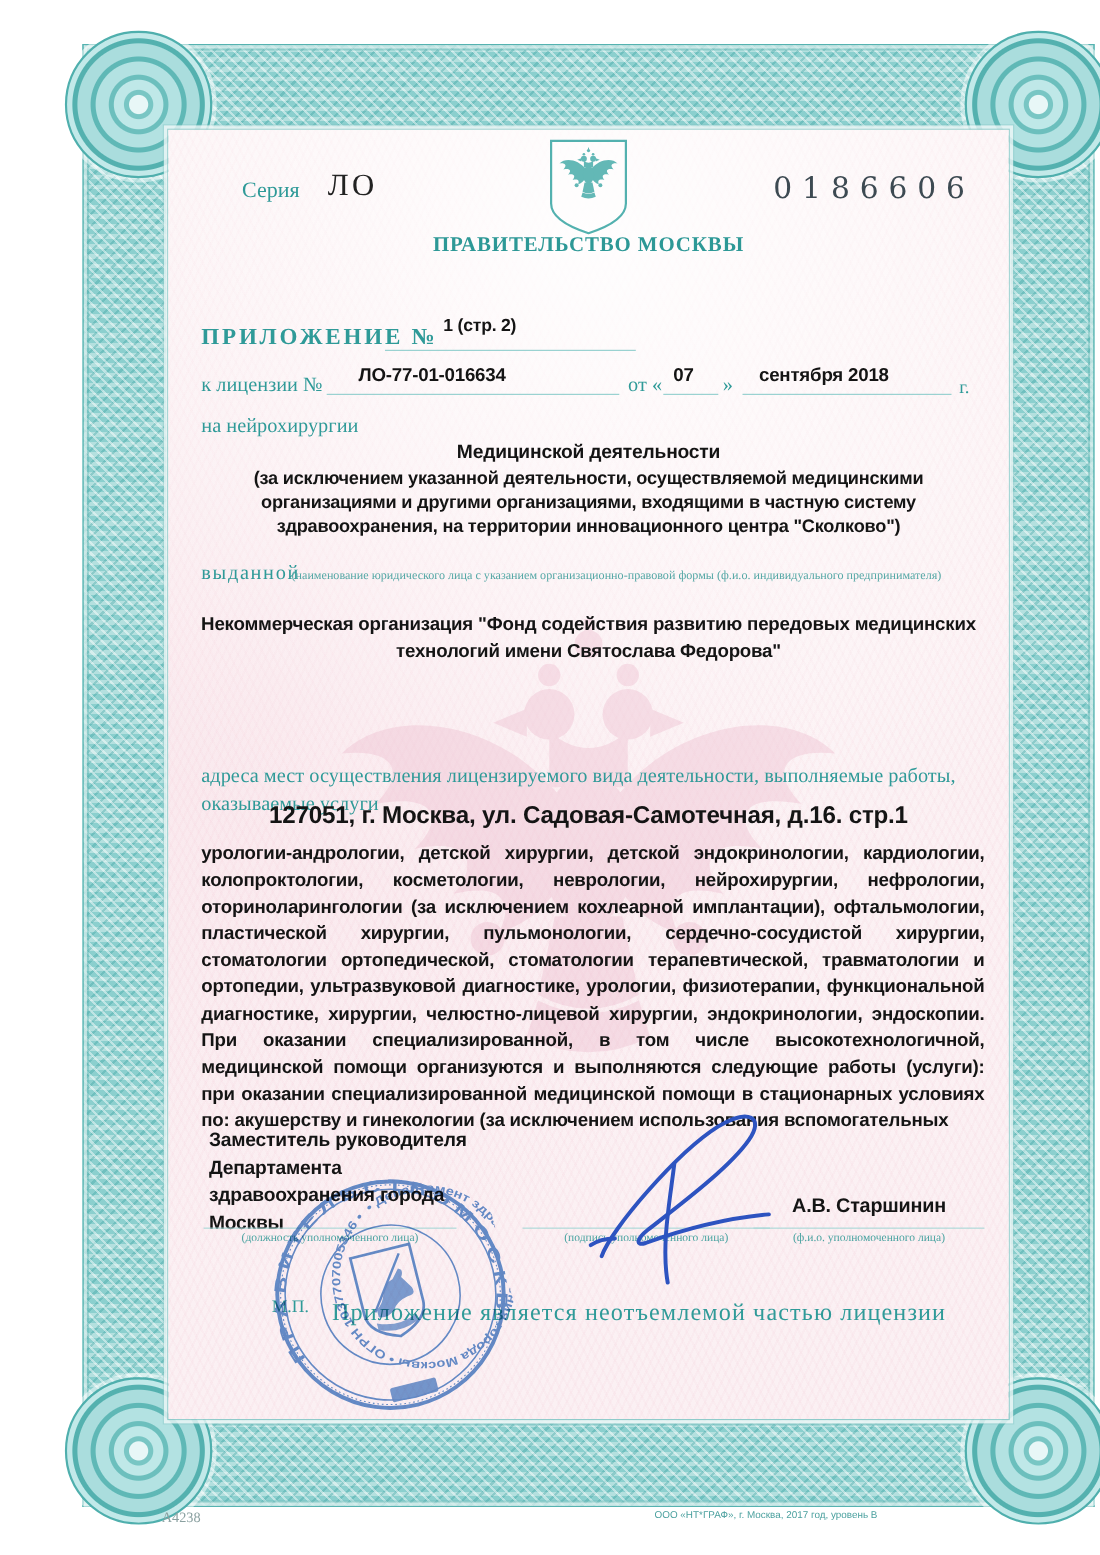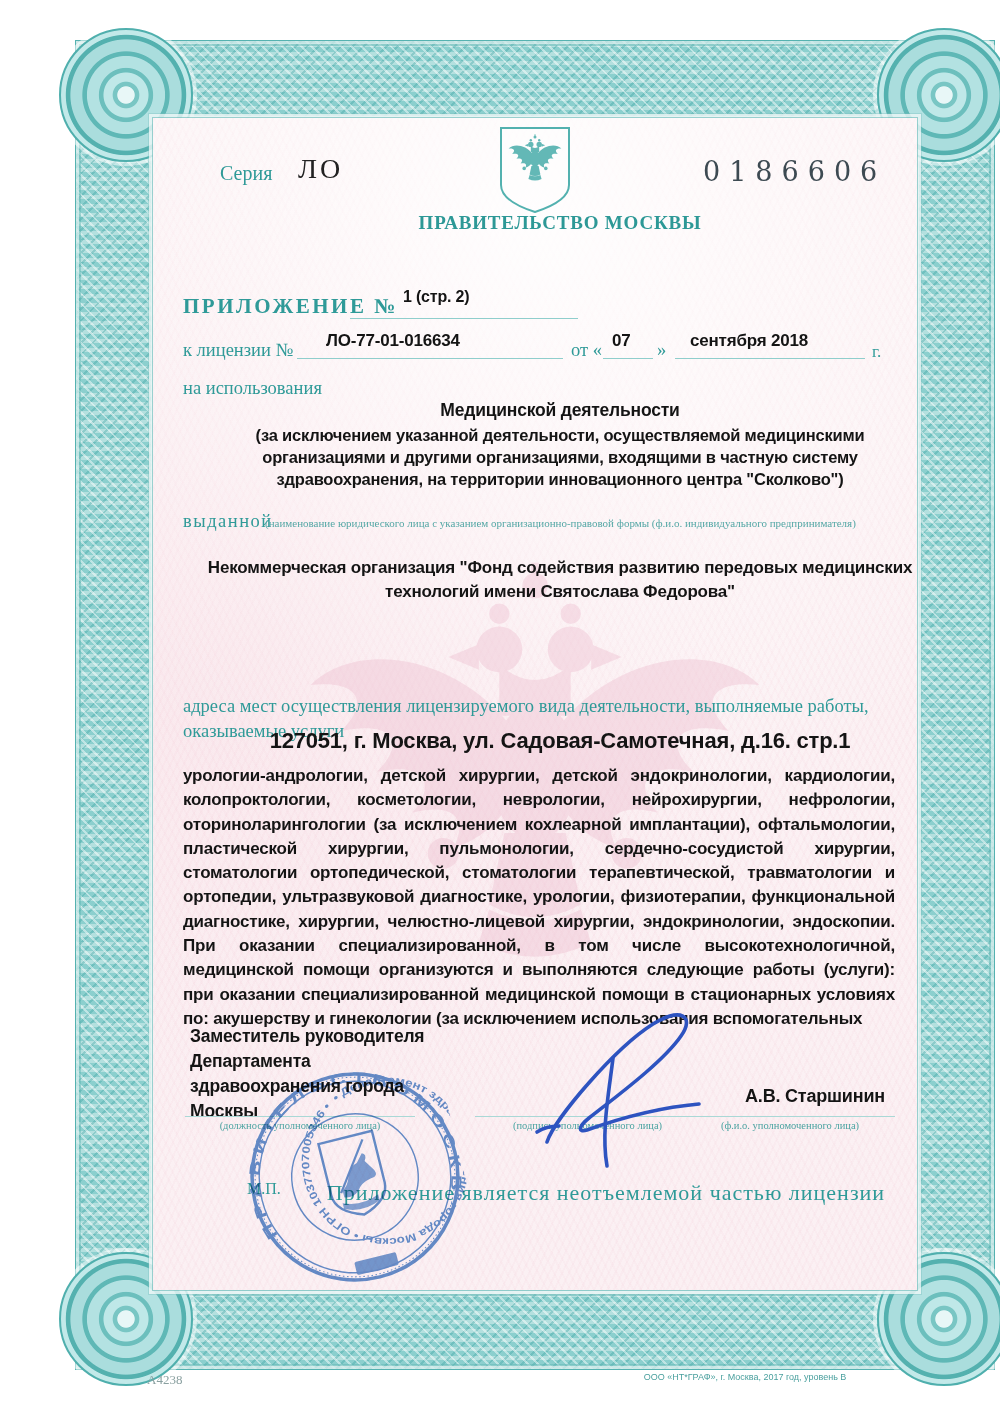--- a/index.html
+++ b/index.html
@@ -41,21 +41,21 @@
       radial-gradient(circle at 50% 8%, rgba(255,255,255,.9), transparent 55%),
       radial-gradient(circle at 12% 45%, rgba(243,198,212,.22), transparent 55%),
       repeating-linear-gradient(115deg, rgba(240,192,206,.10) 0 2px, transparent 2px 6px),
       repeating-linear-gradient(63deg, rgba(240,192,206,.09) 0 2px, transparent 2px 7px),
       linear-gradient(#fcf2f4,#fbf0f3);
     box-shadow:0 0 0 1px rgba(90,178,176,.55), 0 0 0 4px rgba(255,255,255,.7), 0 0 0 5px rgba(120,190,188,.35);
   }
   .serifteal{font-family:"Liberation Serif", serif;color:#2f9a98;}
   .boldsans{font-family:"Liberation Sans", sans-serif;font-weight:bold;color:#141414;letter-spacing:-0.2px;}
   .abs{position:absolute;}
-  .center{text-align:center;padding-left:25px;}
+  .center{text-align:center;}
   .rule{position:absolute;border-bottom:1px solid #8fcecc;height:0;}
   .cap{font-family:"Liberation Serif", serif;color:#4aa3a1;font-size:10.5px;text-align:center;border-top:1px solid #a9d8d6;padding-top:3px;}
   .prewrap{white-space:pre-line;}
   .stamp-wrap{mix-blend-mode:multiply;}
 </style>
 </head>
 <body>
 
 <div class="page">
 
@@ -114,21 +114,21 @@
   <div class="abs boldsans" style="left:291px;top:331px;font-size:17px;z-index:2">ЛО-77-01-016634</div>
   <div class="rule" style="left:262px;top:358px;width:266px;z-index:2"></div>
   <div class="abs serifteal" style="left:536px;top:340px;font-size:18.5px;z-index:2">от «</div>
   <div class="abs boldsans" style="left:577px;top:331px;font-size:17px;z-index:2">07</div>
   <div class="rule" style="left:568px;top:358px;width:50px;z-index:2"></div>
   <div class="abs serifteal" style="left:622px;top:340px;font-size:18.5px;z-index:2">»</div>
   <div class="abs boldsans" style="left:655px;top:331px;font-size:17px;z-index:2">сентября 2018</div>
   <div class="rule" style="left:640px;top:358px;width:190px;z-index:2"></div>
   <div class="abs serifteal" style="left:837px;top:342px;font-size:17px;z-index:2">г.</div>
 
-  <div class="abs serifteal" style="left:148px;top:378px;font-size:18.5px;z-index:2">на использования</div>
+  <div class="abs serifteal" style="left:148px;top:378px;font-size:18.5px;z-index:2">на нейрохирургии</div>
   <div class="abs boldsans center" style="left:135px;top:400px;width:730px;font-size:17.5px;z-index:2">Медицинской деятельности</div>
   <div class="abs boldsans center" style="left:132px;top:424px;width:736px;font-size:16.5px;line-height:22px;z-index:2">(за исключением указанной деятельности, осуществляемой медицинскими организациями и другими организациями, входящими в частную систему здравоохранения, на территории инновационного центра "Сколково")</div>
 
   <div class="abs serifteal" style="left:148px;top:511px;font-size:18.5px;letter-spacing:1.5px;z-index:2">выданной</div>
   <div class="abs serifteal" style="left:230px;top:517px;width:632px;font-size:11px;color:#54a7a5;z-index:2">(наименование юридического лица с указанием организационно-правовой формы  (ф.и.о. индивидуального предпринимателя)</div>
   <div class="abs boldsans center" style="left:140px;top:556px;width:720px;font-size:17px;line-height:24px;z-index:2">Некоммерческая организация "Фонд содействия развитию передовых медицинских технологий имени Святослава Федорова"</div>
 
   <div class="abs serifteal prewrap" style="left:148px;top:694px;width:716px;font-size:18.5px;line-height:25px;z-index:2">адреса мест осуществления лицензируемого вида деятельности, выполняемые работы,
 оказываемые услуги</div>
   <div class="abs boldsans center" style="left:140px;top:728px;width:720px;font-size:22px;z-index:2">127051, г. Москва, ул. Садовая-Самотечная, д.16. стр.1</div>
@@ -181,15 +181,15 @@
         <line x1="16" y1="-34" x2="-17" y2="12" stroke="#4a80c8" stroke-width="2.2"></line>
         <path d="M-18 22 q18 8 36 0 l0 6 q-18 8 -36 0 z" fill="#4a80c8" opacity=".8"></path>
       </g>
       <rect x="84" y="186" width="42" height="13" rx="2" fill="#4a80c8" opacity=".9"></rect>
     </svg>
   </div>
 
   <div class="abs serifteal center" style="left:118px;top:1180px;width:856px;font-size:22px;letter-spacing:1px;z-index:2">Приложение является неотъемлемой частью лицензии</div>
 
   <div class="abs" style="left:112px;top:1372px;font-size:13px;color:#8aa0a0;font-family:Liberation Serif, serif;z-index:2">А4238</div>
-  <div class="abs" style="left:560px;top:1372px;width:300px;text-align:center;font-size:9px;color:#4aa09e;font-family:'Liberation Sans',sans-serif;z-index:2">ООО «НТ*ГРАФ», г. Москва, 2017 год, уровень В</div>
+  <div class="abs" style="left:560px;top:1372px;width:300px;text-align:left;font-size:9px;color:#4aa09e;font-family:'Liberation Sans',sans-serif;z-index:2">ООО «НТ*ГРАФ», г. Москва, 2017 год, уровень В</div>
 
 </div>
 
 </body></html>

